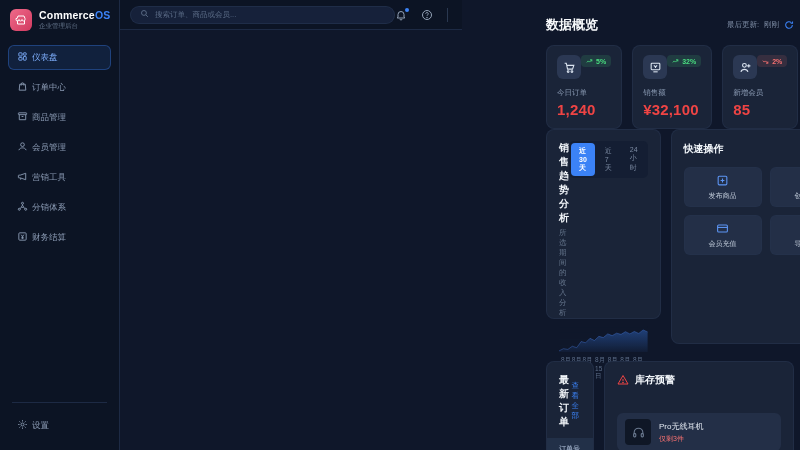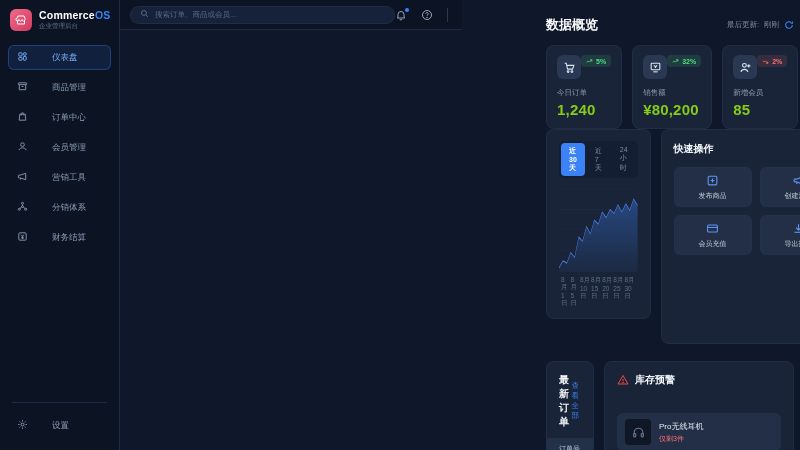--- a/index.html
+++ b/index.html
@@ -13,21 +13,21 @@
   
   .sidebar { width:120px; min-width:120px; background:#0c1424; border-right:1px solid #1d2a44;
     display:flex; flex-direction:column; }
   .logo-row { display:flex; align-items:center; gap:7px; padding:9px 10px 10px; }
   .logo-tile { width:22px; height:22px; border-radius:6px; background:linear-gradient(135deg,#ef6a8a,#d23a60);
     display:flex; align-items:center; justify-content:center; color:#fff; flex:0 0 auto; }
   .brand-name { font-size:10.5px; font-weight:bold; color:#fff; letter-spacing:.2px; }
   .brand-name .accent { color:#3b82f6; }
   .brand-sub { font-size:6.5px; color:#64748b; margin-top:1px; }
   .nav { padding:4px 8px; display:flex; flex-direction:column; gap:5px; }
-  .nav-item { display:flex; align-items:center; gap:24px; padding:5px 8px; border-radius:6px;
+  .nav-item { display:flex; align-items:center; gap:4px; padding:5px 8px; border-radius:6px;
     color:#8b9bb4; font-size:8.5px; cursor:pointer; border:1px solid transparent; }
   .nav-item svg { flex:0 0 auto; }
   .nav-item.active { background:rgba(59,130,246,.12); border-color:rgba(59,130,246,.35); color:#7eaefc; }
   .sidebar-bottom { margin-top:auto; padding:18px 8px 12px; }
   .sidebar-divider { height:1px; background:#1d2a44; margin:0 4px 10px; }
 
   
   .main { flex:1; display:flex; flex-direction:row; min-width:0; }
   .topbar { height:30px; background:#0c1424; border-bottom:1px solid #1d2a44;
     display:flex; align-items:center; justify-content:space-between; padding:0 14px 0 10px; }
@@ -54,21 +54,21 @@
   .stat-card { padding:9px 10px 10px; }
   .stat-top { display:flex; justify-content:space-between; align-items:flex-start; margin-bottom:9px; }
   .stat-icon { width:24px; height:24px; border-radius:6px; background:#2b3853; color:#dbe4f0;
     display:flex; align-items:center; justify-content:center; }
   .badge { display:flex; align-items:center; gap:3px; font-size:7px; font-weight:bold;
     padding:2.5px 5px; border-radius:4px; }
   .badge.up   { color:#4ade80; background:rgba(74,222,128,.13); }
   .badge.down { color:#f87171; background:rgba(248,113,113,.13); }
   .badge.warn { color:#fbbf24; background:rgba(251,191,36,.13); }
   .stat-label { font-size:7.5px; color:#8b9bb4; margin-bottom:3px; }
-  .stat-value { font-size:15px; font-weight:bold; color:#84cc16; letter-spacing:.2px; }
+  .stat-value { font-size:15px; font-weight:bold; color:#ef4444; letter-spacing:.2px; }
 
   
   .mid-row { display:grid; grid-template-columns:1fr 190px; gap:10px; margin-bottom:17px; }
   .chart-card { padding:11px 12px 9px; height:190px; display:flex; flex-direction:column; }
   .chart-head { display:flex; justify-content:space-between; align-items:flex-start; }
   .chart-title { font-size:10px; font-weight:bold; color:#f1f5f9; }
   .chart-sub { font-size:7.5px; color:#64748b; margin-top:3px; }
   .range-group { display:flex; background:#141e33; border-radius:5px; padding:2px; gap:2px; }
   .range-btn { font-size:7px; color:#7c8ba3; padding:3px 8px; border-radius:4px; cursor:pointer; }
   .range-btn.active { background:#3b82f6; color:#fff; font-weight:bold; }
@@ -136,32 +136,32 @@
         <span><svg width="11" height="11" viewBox="0 0 24 24" fill="none" stroke="currentColor" stroke-width="2">
               <rect x="4" y="4" width="7" height="7" rx="1"></rect>
               <rect x="14" y="4" width="6" height="5" rx="1"></rect>
               <rect x="4" y="14" width="7" height="6" rx="1"></rect>
               <rect x="14" y="12" width="6" height="8" rx="1"></rect>
             </svg></span>
         <span>仪表盘</span>
       </div>
       <div class="nav-item">
         <span><svg width="11" height="11" viewBox="0 0 24 24" fill="none" stroke="currentColor" stroke-width="2">
+              <path d="M6 7h12l1.2 13H4.8L6 7z"></path>
+              <path d="M9 10V7a3 3 0 016 0v3"></path>
+            </svg></span>
+        <span>订单中心</span>
+      </div>
+      <div class="nav-item">
+        <span><svg width="11" height="11" viewBox="0 0 24 24" fill="none" stroke="currentColor" stroke-width="2">
               <rect x="3" y="4" width="18" height="4" rx="1"></rect>
               <path d="M5 8v11h14V8"></path>
               <path d="M10 12h4"></path>
             </svg></span>
         <span>商品管理</span>
-      </div>
-      <div class="nav-item">
-        <span><svg width="11" height="11" viewBox="0 0 24 24" fill="none" stroke="currentColor" stroke-width="2">
-              <path d="M6 7h12l1.2 13H4.8L6 7z"></path>
-              <path d="M9 10V7a3 3 0 016 0v3"></path>
-            </svg></span>
-        <span>订单中心</span>
       </div>
       <div class="nav-item">
         <span><svg width="11" height="11" viewBox="0 0 24 24" fill="none" stroke="currentColor" stroke-width="2">
               <circle cx="12" cy="8" r="4"></circle>
               <path d="M4 20c1.5-4 5-5 8-5s6.5 1 8 5"></path>
             </svg></span>
         <span>会员管理</span>
       </div>
       <div class="nav-item">
         <span><svg width="11" height="11" viewBox="0 0 24 24" fill="none" stroke="currentColor" stroke-width="2">
@@ -279,21 +279,21 @@
               </div>
             <div class="badge up">
                 <svg width="7" height="7" viewBox="0 0 24 24" fill="none" stroke="currentColor" stroke-width="3">
                   <path d="M3 15l5-5 4 4 8-8"></path>
                   <path d="M14 6h6v6"></path>
                 </svg>
                 <span>32%</span>
               </div>
           </div>
           <div class="stat-label">销售额</div>
-          <div class="stat-value">¥80,200</div>
+          <div class="stat-value">¥32,100</div>
         </div>
 
         <div class="card stat-card">
           <div class="stat-top">
             <div class="stat-icon">
                 <svg width="13" height="13" viewBox="0 0 24 24" fill="none" stroke="currentColor" stroke-width="2">
                   <circle cx="10" cy="8" r="3.5"></circle>
                   <path d="M3.5 20c1.2-3.5 3.8-4.5 6.5-4.5s5.3 1 6.5 4.5"></path>
                   <path d="M18 6v6M15 9h6"></path>
                 </svg>
@@ -308,20 +308,24 @@
           </div>
           <div class="stat-label">新增会员</div>
           <div class="stat-value">85</div>
         </div>
 
       </div>
 
       <div class="mid-row">
         <div class="card chart-card">
           <div class="chart-head">
+            <div>
+              <div class="chart-title">销售趋势分析</div>
+              <div class="chart-sub">所选期间的收入分析</div>
+            </div>
             <div class="range-group">
               <span class="range-btn active">近30天</span>
               <span class="range-btn">近7天</span>
               <span class="range-btn">24小时</span>
             </div>
           </div>
           <div class="chart-plot">
             <svg id="sales-chart" viewBox="0 0 366 108" preserveAspectRatio="none">
               <defs>
                 <linearGradient id="areaFill" x1="0" y1="0" x2="0" y2="1">

